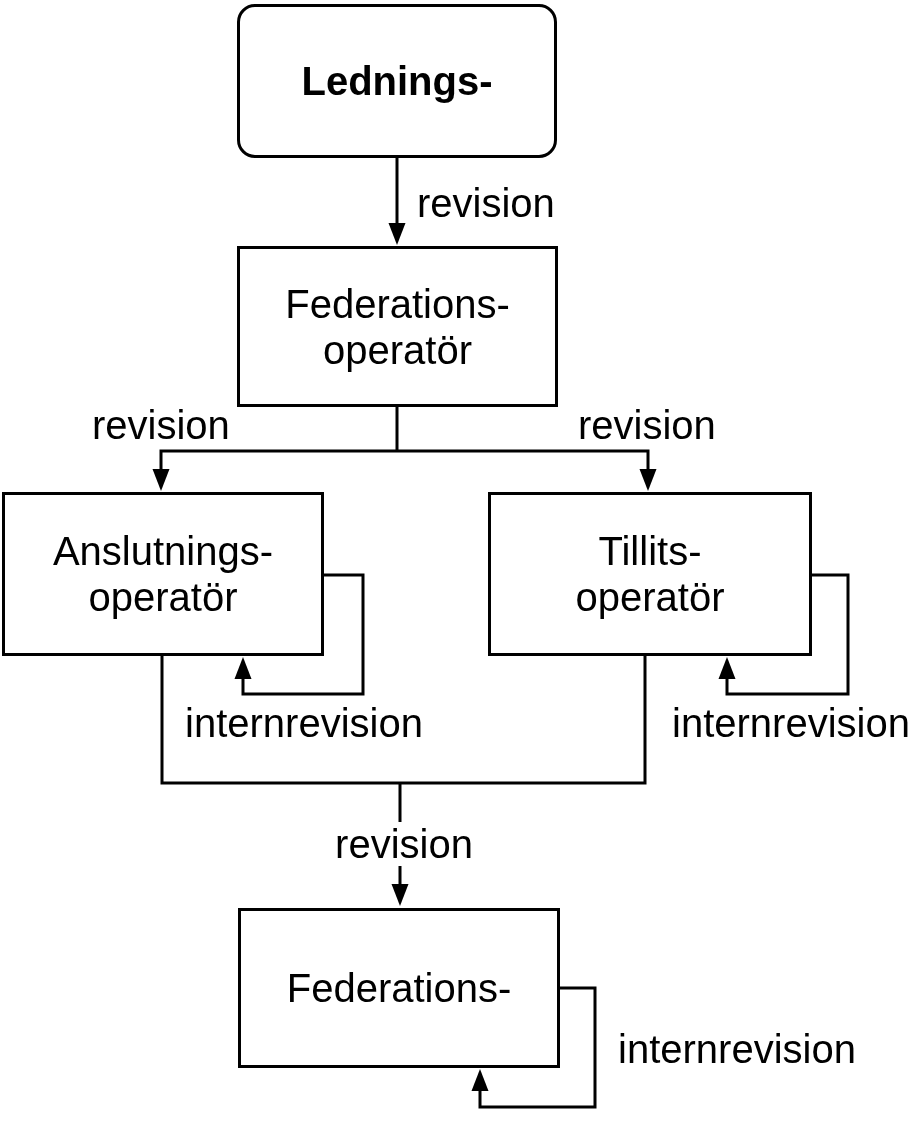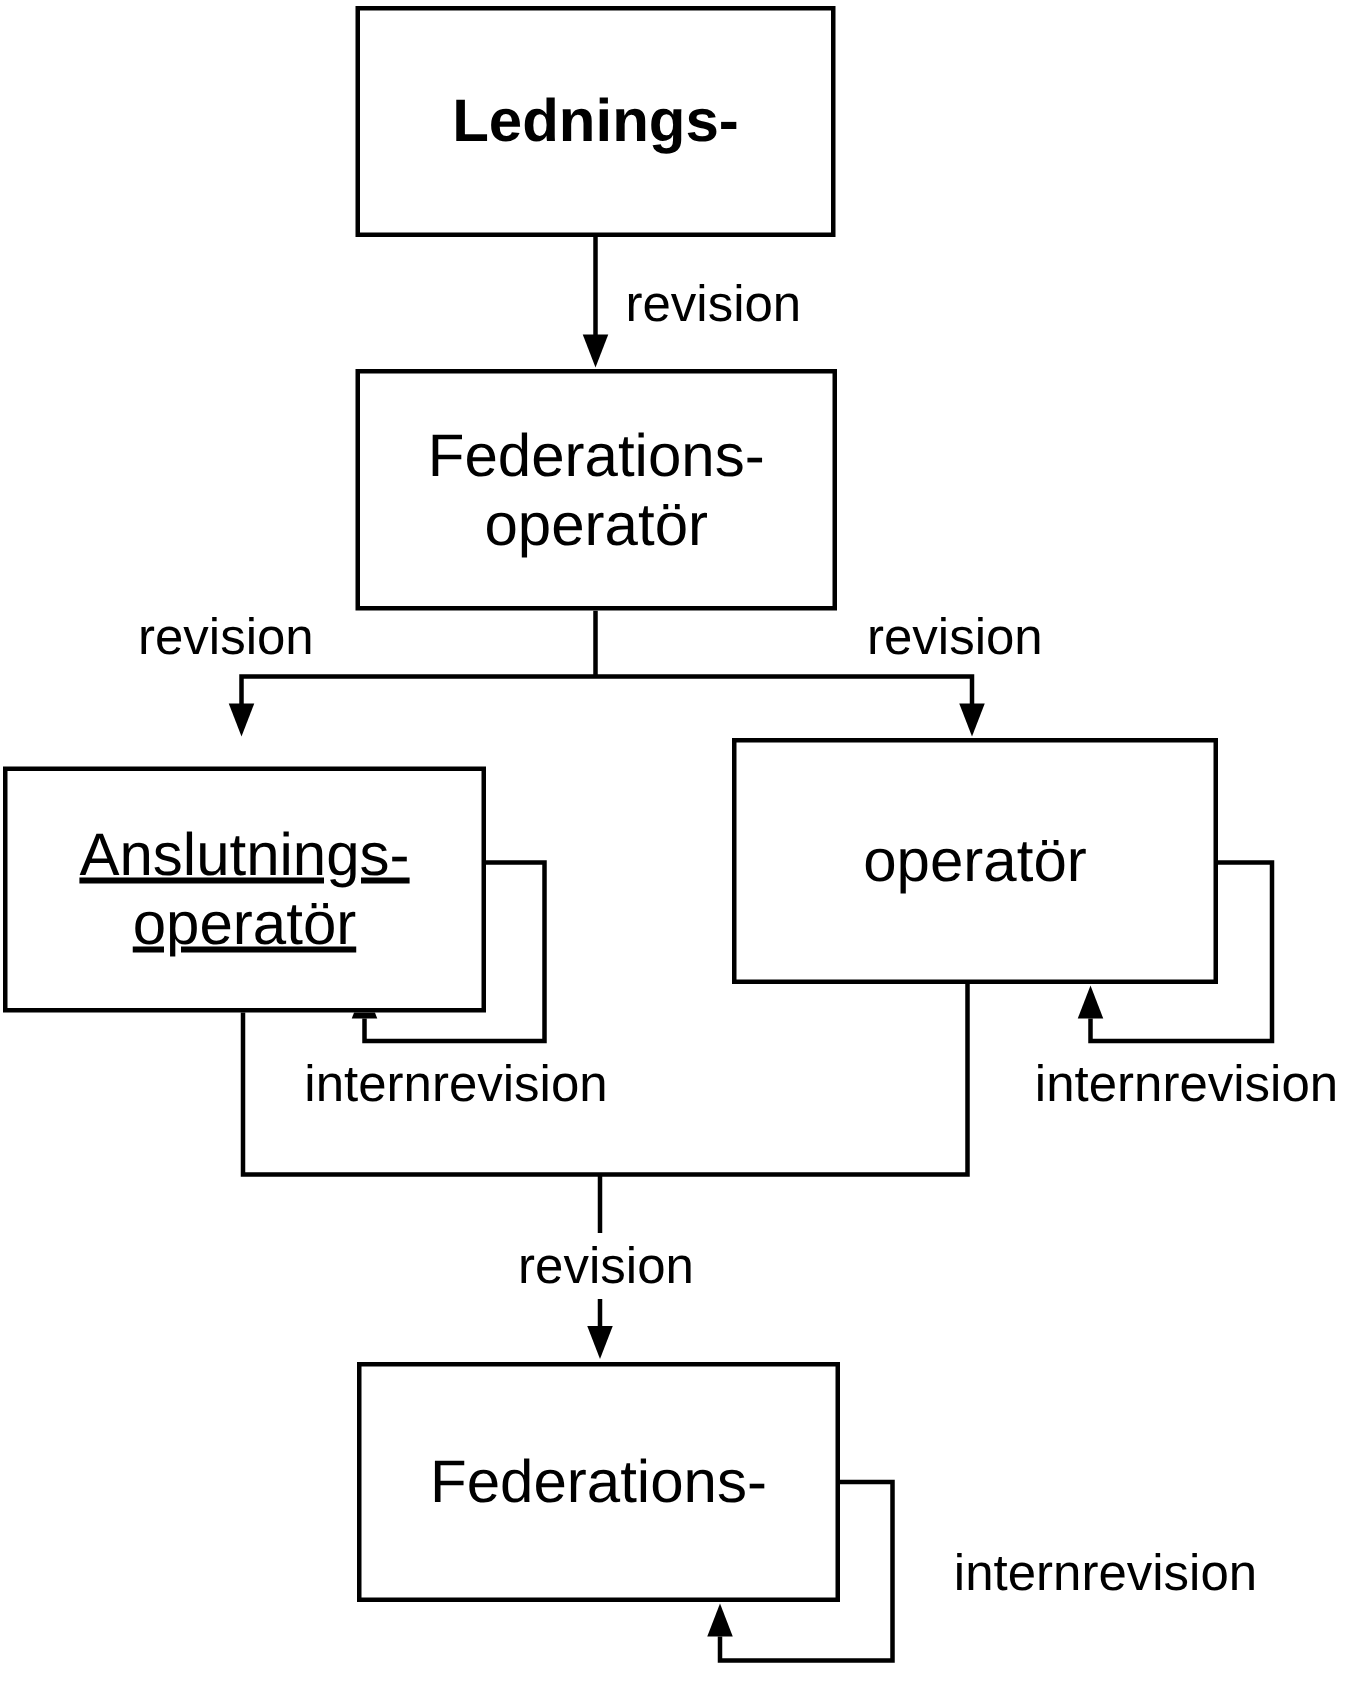--- a/index.html
+++ b/index.html
@@ -39,29 +39,29 @@
     border: 3px solid #000000;
     display: flex;
     flex-direction: column;
     align-items: center;
     justify-content: center;
     text-align: center;
     font-size: 40px;
     line-height: 46px;
     font-weight: 400;
   }
-  .node.bold { font-weight: 700; }
+  .node.bold { font-weight: 700; border-radius: 18px; }
   .node-ledningsaktor      { left: 237px; top: 4px;   width: 320px; height: 154px; }
   .node-federationsoperator{ left: 237px; top: 246px; width: 321px; height: 161px; }
-  .node-anslutningsoperator{ left: 2px;   top: 511px; width: 322px; height: 164px; text-decoration: underline; }
+  .node-anslutningsoperator{ left: 2px;   top: 492px; width: 322px; height: 164px; }
   .node-tillitsoperator    { left: 488px; top: 492px; width: 324px; height: 164px; }
   .node-federationsmedlem  { left: 238px; top: 908px; width: 322px; height: 160px; }
   .edge-label {
     position: absolute;
-    font-size: 34px;
+    font-size: 40px;
     line-height: 44px;
     white-space: nowrap;
   }
   .lbl-revision-top    { left: 417px; top: 181px; }
   .lbl-revision-left   { left: 92px;  top: 403px; }
   .lbl-revision-right  { left: 578px; top: 403px; }
   .lbl-revision-bottom {
     left: 404px; top: 822px;
     transform: translateX(-50%);
     background: #ffffff;
@@ -106,20 +106,21 @@
     <span>Federations-</span>
     <span>operatör</span>
   </div>
 
   <div class="node node-anslutningsoperator">
     <span>Anslutnings-</span>
     <span>operatör</span>
   </div>
 
   <div class="node node-tillitsoperator">
+    <span>Tillits-</span>
     <span>operatör</span>
   </div>
 
   <div class="node node-federationsmedlem">
     <span>Federations-</span>
   </div>
 
   <div class="edge-label lbl-revision-top">revision</div>
   <div class="edge-label lbl-revision-left">revision</div>
   <div class="edge-label lbl-revision-right">revision</div>

